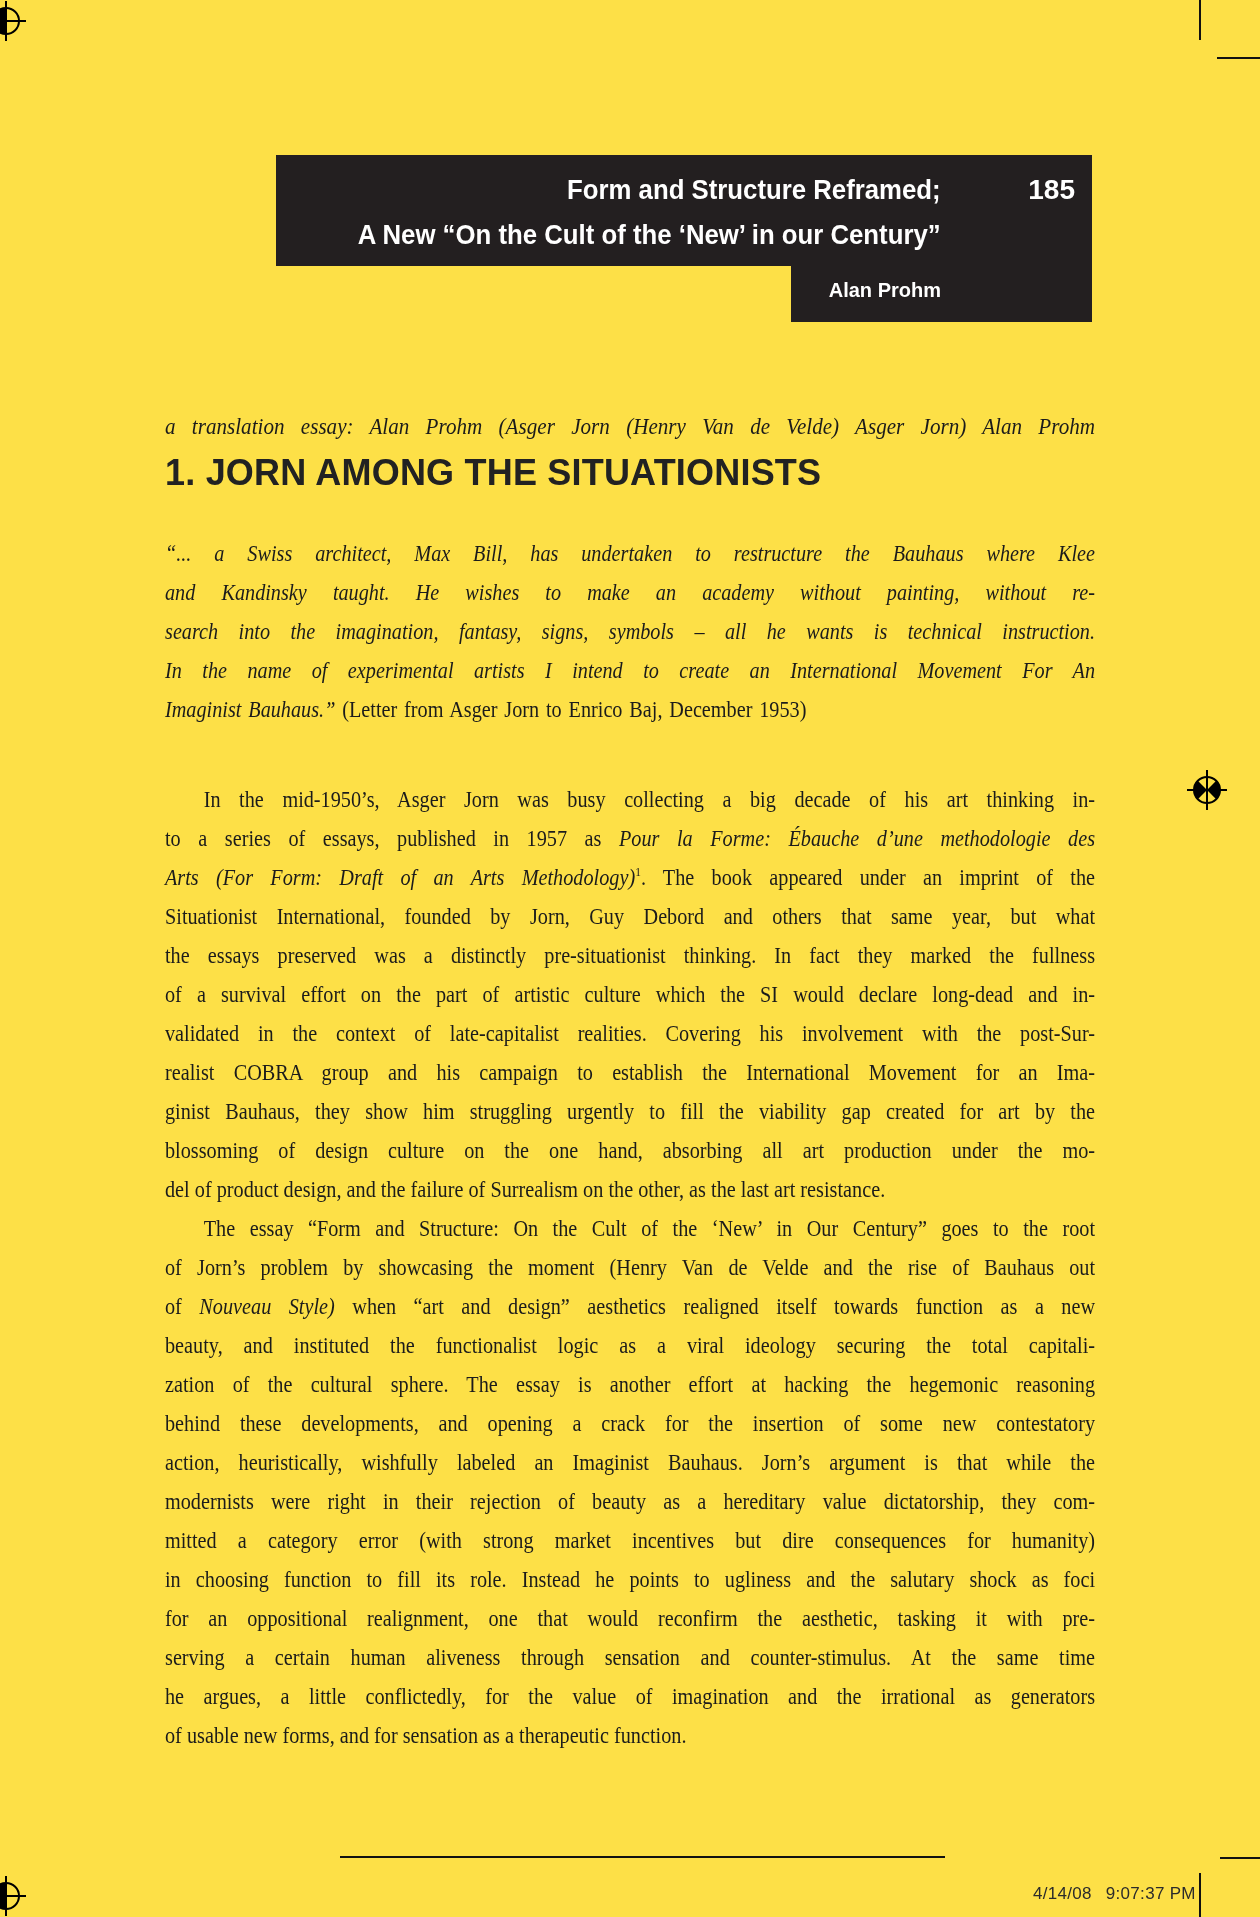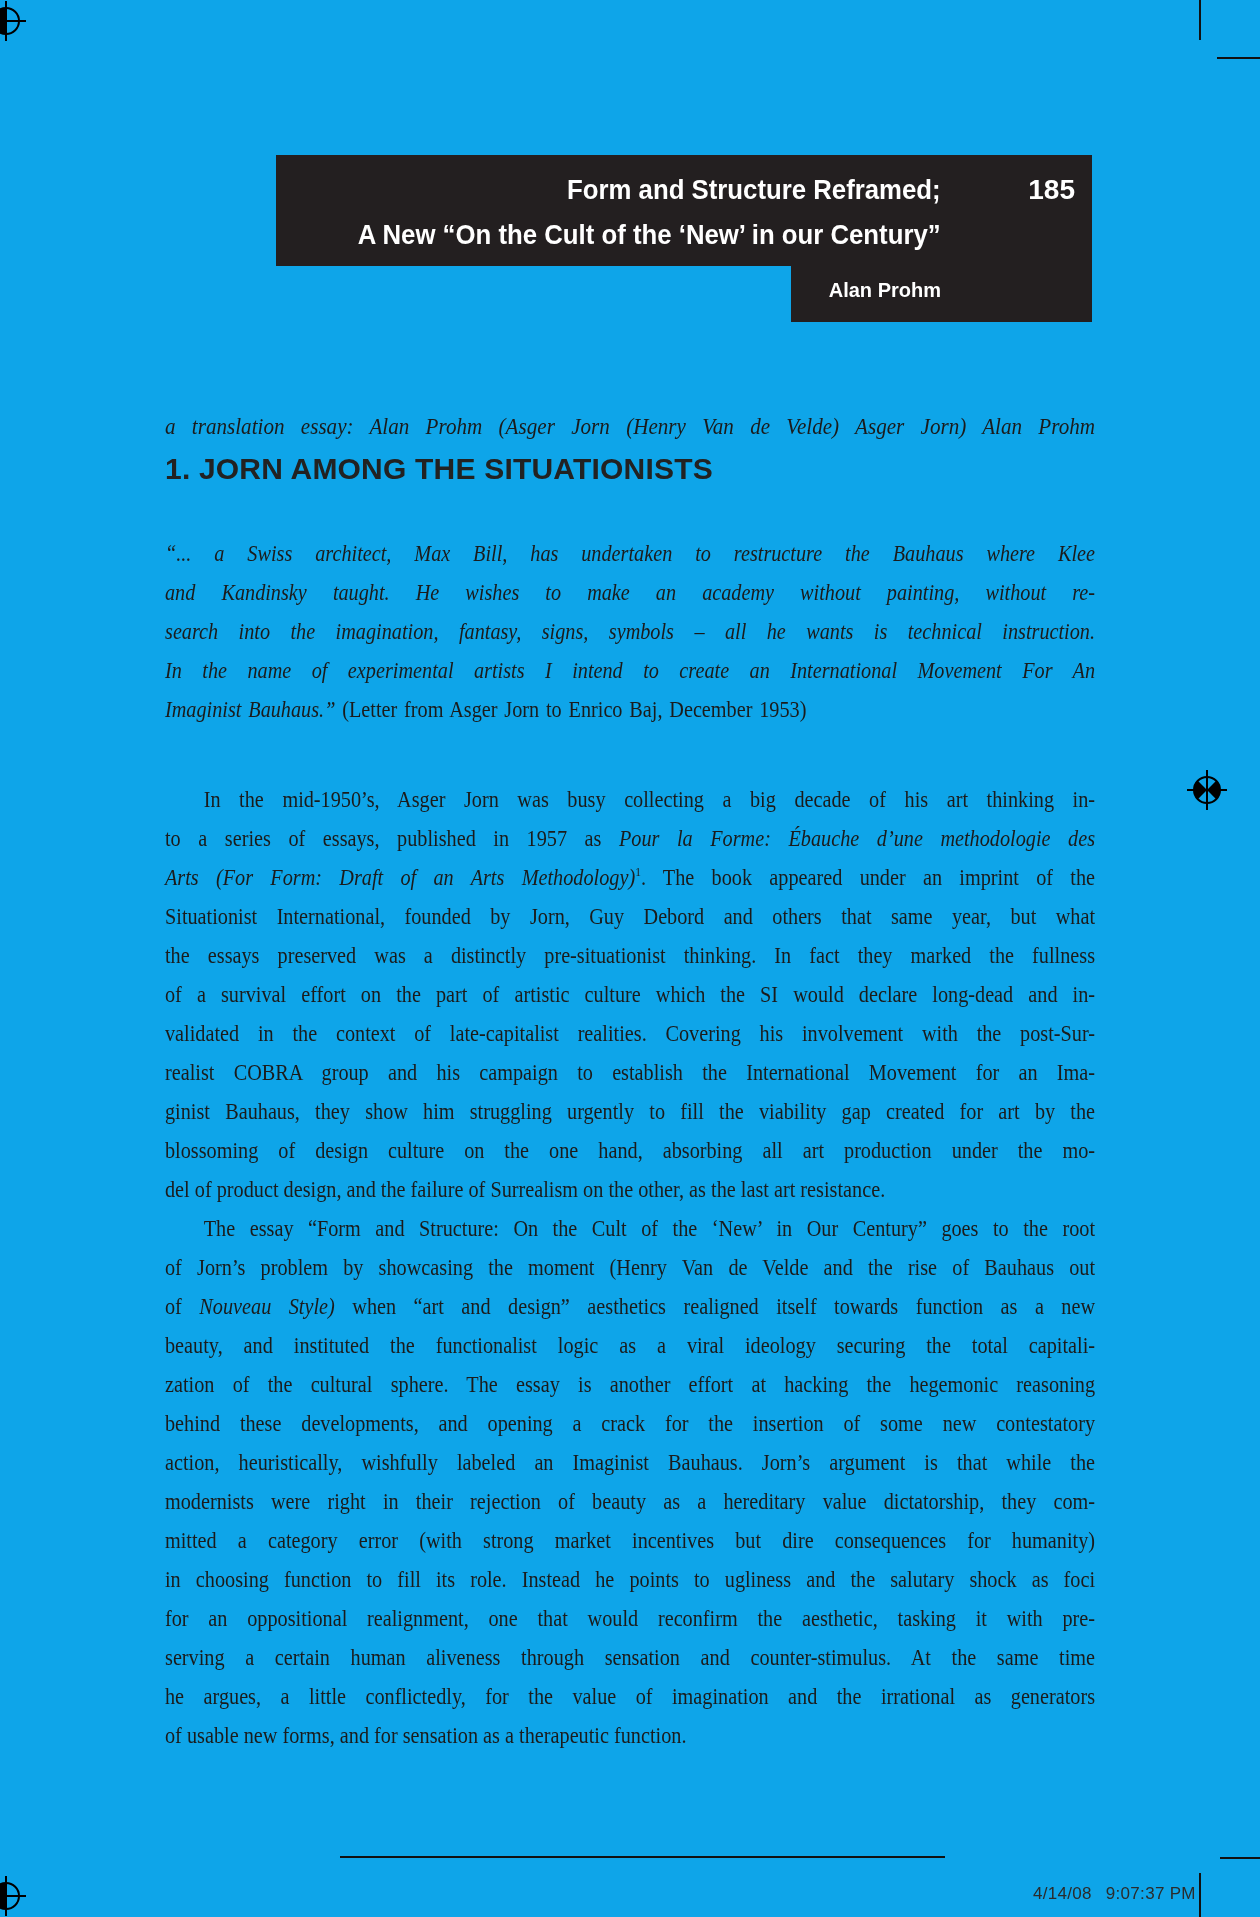--- a/index.html
+++ b/index.html
@@ -1,19 +1,19 @@
 <!DOCTYPE html>
 <html><head>
 <meta charset="utf-8">
 <style>
   :root{ --ink:#231f20; --txt:#1b1b1b; }
   html,body{margin:0;padding:0;}
   body{width:1260px;height:1917px;background:#ffffff;position:relative;
        font-family:"Liberation Serif", serif; color:var(--txt);}
-  .sheet{position:absolute;left:0;top:0;width:1260px;height:1917px;overflow:hidden;background:#0ea5e9;}
+  .sheet{position:absolute;left:0;top:0;width:1260px;height:1917px;overflow:hidden;background:#fde047;}
 
   
   .cropline{position:absolute;background:#111;}
   .regmark{position:absolute;}
 
   
   .header-box{position:absolute;left:276px;top:155px;width:816px;height:111px;background:var(--ink);}
   .title-lines{position:absolute;top:12px;right:151px;text-align:right;white-space:nowrap;
       font-family:"Liberation Sans", sans-serif;font-weight:bold;font-size:28px;line-height:45px;
       color:#fff;transform:scaleX(.92);transform-origin:top right;}
@@ -33,21 +33,21 @@
   .credit-wrap{top:374px;margin-top:33px;}
   .credit-wrap .measure{font-style:italic;font-size:24px;}
   .quote-wrap{top:534px;}
   .quote-wrap .measure{font-style:italic;word-spacing:2px;}
   .body-wrap{top:780px;}
   .it{font-style:italic;}
   .rm{font-style:normal;}
   sup{font-size:13px;font-style:normal;vertical-align:super;line-height:0;}
 
   .heading{position:absolute;left:165px;top:452px;font-family:"Liberation Sans", sans-serif;
-      font-weight:bold;font-size:30px;letter-spacing:.2px;color:#222;white-space:nowrap;}
+      font-weight:bold;font-size:36px;letter-spacing:.2px;color:#222;white-space:nowrap;}
 
   
   .slug{position:absolute;left:1033px;top:1884px;font-family:"Liberation Sans", sans-serif;
       font-size:17px;color:#2b2b2b;white-space:nowrap;letter-spacing:.3px;}
   .slug .gap{display:inline-block;width:14px;}
 </style>
 </head>
 <body>
 
 <div class="sheet">

